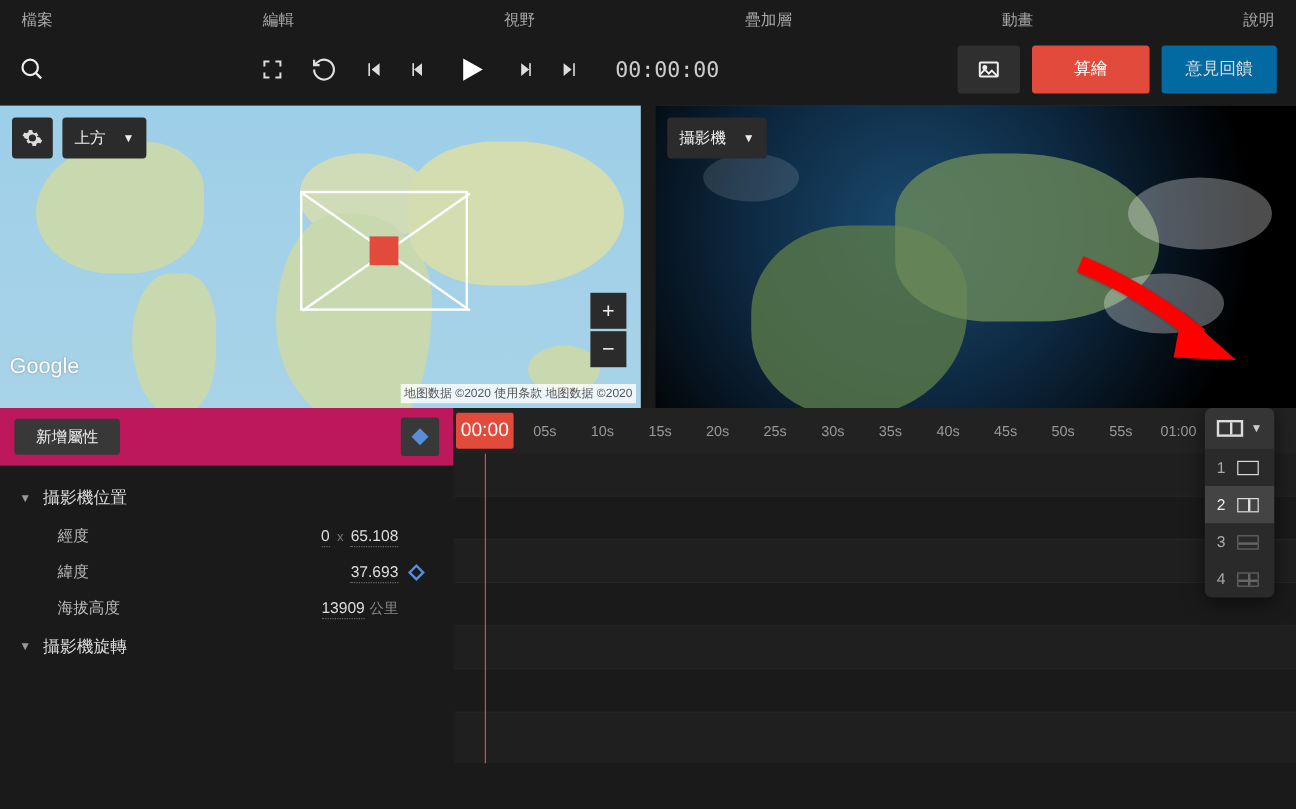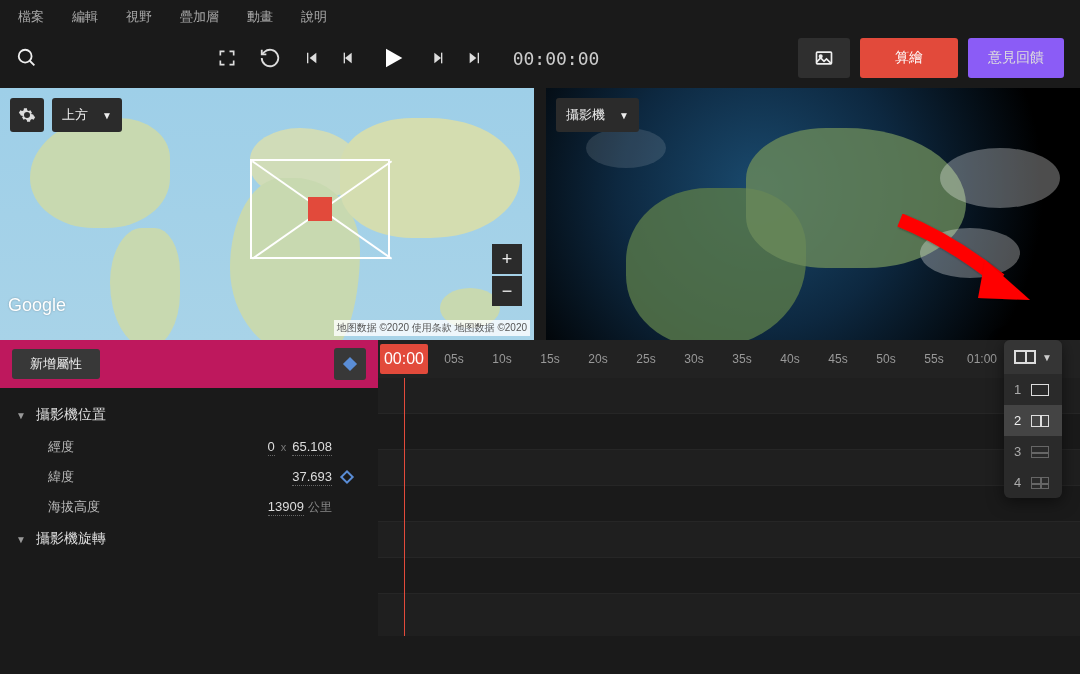--- a/index.html
+++ b/index.html
@@ -11,40 +11,41 @@
   color: #ccc;
   overflow: hidden;
   position: relative;
 }
 .menu-bar {
   display: flex;
   gap: 28px;
   padding: 8px 18px 6px;
   font-size: 13px;
   color: #aaa;
+  justify-content: space-between;
 }
 .menu-bar span { cursor: pointer; }
 .toolbar {
   display: flex;
   align-items: center;
   padding: 6px 16px 10px;
   gap: 10px;
 }
 .search-icon { color: #eee; width: 22px; height: 22px; cursor: pointer; }
 .toolbar-spacer { flex: 1; }
 .play-controls { display: flex; align-items: center; gap: 22px; color: #eee; }
 .play-controls .ctrl { cursor: pointer; display: flex; align-items: center; justify-content: center; }
 .play-big { width: 28px; height: 28px; }
 .timecode { font-size: 18px; color: #ccc; margin-left: 8px; font-family: monospace; }
 .right-buttons { display: flex; gap: 10px; margin-left: 20px; }
 .btn { padding: 8px 16px; border-radius: 3px; font-size: 14px; cursor: pointer; height: 40px; display: flex; align-items: center; justify-content: center; }
 .btn-dark { background: #2f2f2f; color: #eee; }
 .btn-dark svg { width: 20px; height: 20px; }
 .btn-red { background: #e24a3b; color: #fff; padding: 8px 35px; }
-.btn-gray { background: #8b5cf6; color: #ddd; padding: 8px 20px; }
+.btn-gray { background: #0369a1; color: #ddd; padding: 8px 20px; }
 .views { display: flex; height: 252px; }
 .view-left, .view-right { position: relative; width: 50%; height: 100%; }
 .view-left { background: linear-gradient(180deg, #9ecfe8 0%, #a8d3e8 100%); }
 .map-bg { position: absolute; inset: 0; overflow: hidden; }
 .view-controls { position: absolute; top: 10px; left: 10px; display: flex; gap: 8px; z-index: 5; }
 .gear-btn { width: 34px; height: 34px; background: #2b2b2b; border-radius: 3px; display: flex; align-items: center; justify-content: center; cursor: pointer; }
 .dropdown { height: 34px; background: #2b2b2b; border-radius: 3px; display: flex; align-items: center; padding: 0 10px; gap: 14px; cursor: pointer; color: #eee; font-size: 13px; }
 .chev { font-size: 10px; }
 .zoom-ctrls { position: absolute; right: 12px; bottom: 34px; display: flex; flex-direction: column; gap: 2px; z-index: 5; }
 .zoom-btn { width: 30px; height: 30px; background: #2b2b2b; color: #eee; display: flex; align-items: center; justify-content: center; font-size: 18px; cursor: pointer; }

